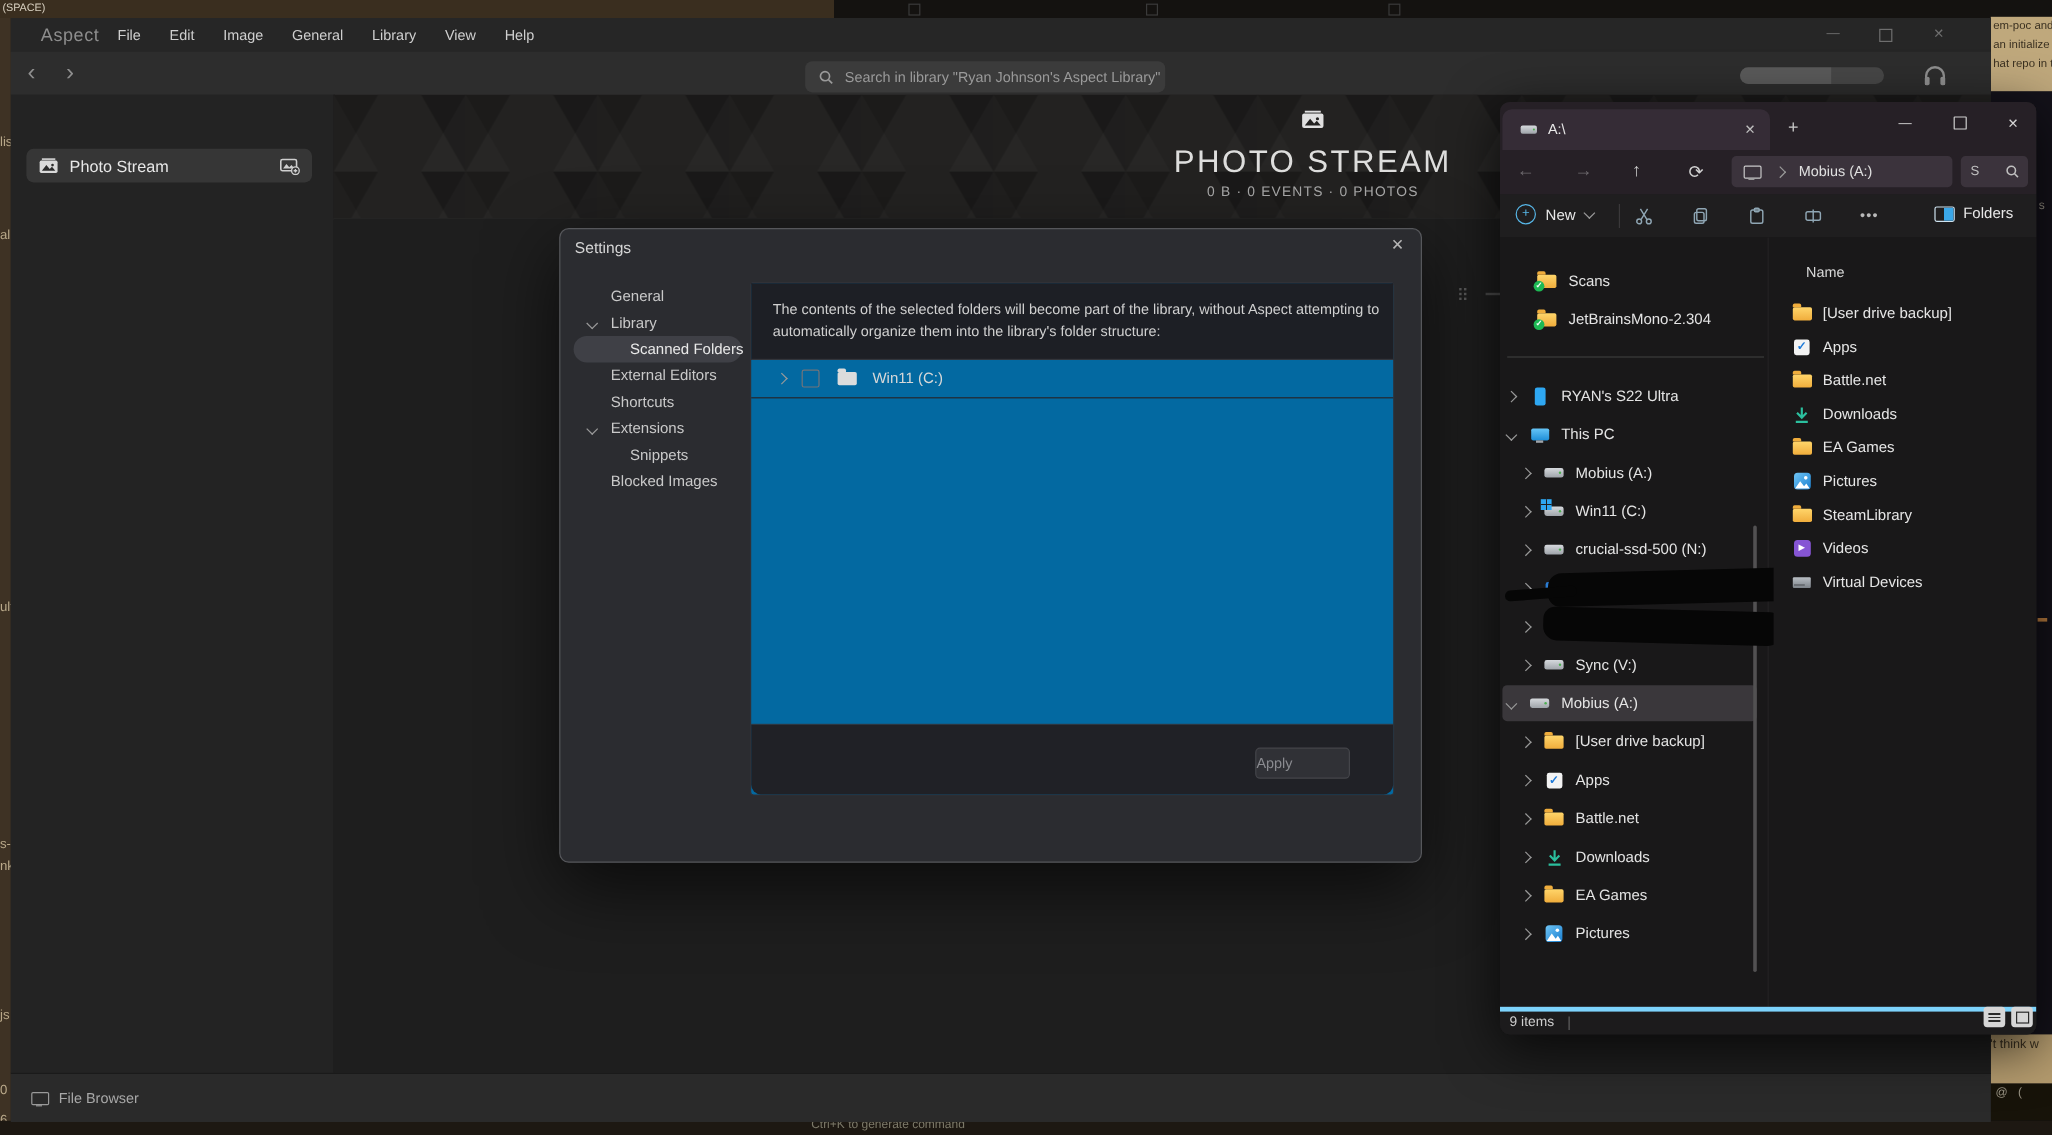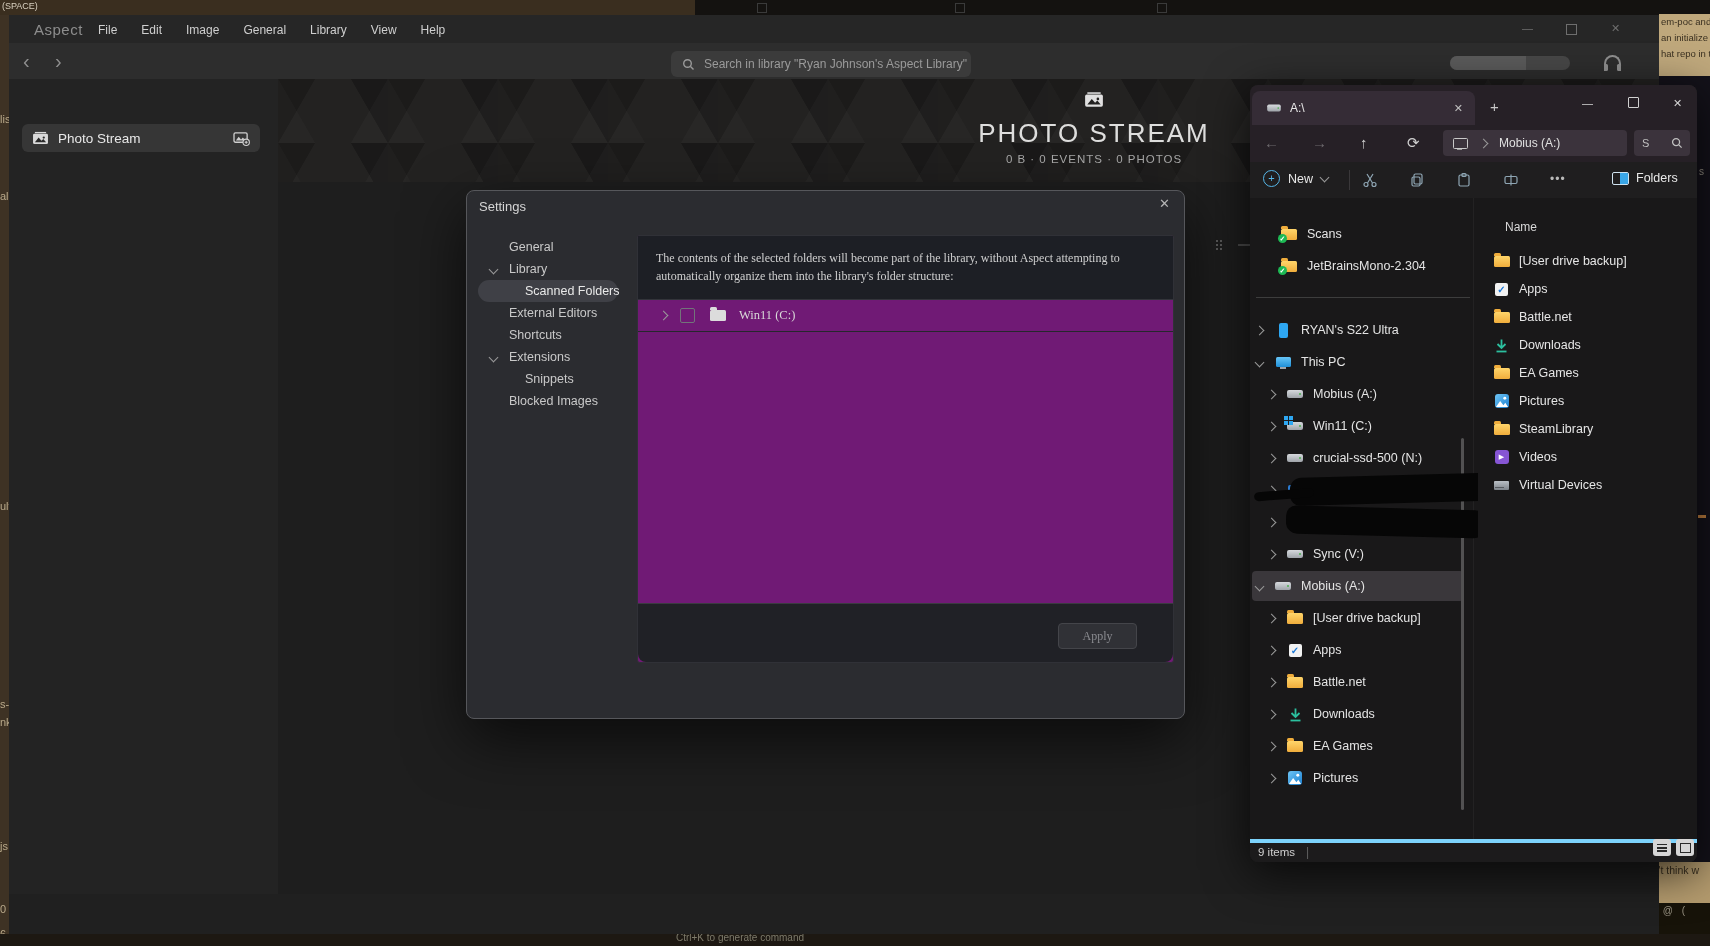--- a/index.html
+++ b/index.html
@@ -65,30 +65,30 @@
   #settings{left:466px;top:190px;width:717px;height:527px;background:#2b2c30;border:1px solid #56575b;border-radius:8px;box-shadow:0 20px 60px rgba(0,0,0,.65);}
   #set-title{position:absolute;left:12px;top:8px;color:#d5d5d5;font-size:13px;}
   #set-close{position:absolute;right:14px;top:5px;color:#b5b5b5;font-size:13px;}
   #snav{position:absolute;left:4px;top:45px;width:155px;}
   .snav-row{position:relative;height:22px;display:flex;align-items:center;color:#c9c9c9;font-size:12.5px;}
   .snav-row .cv{position:absolute;left:19px;}
   .snav-row .lab{position:absolute;}
   .snav-row .lab.l0{left:38px;} .snav-row .lab.l1{left:54px;}
   .snav-row.sel .lab{color:#e9e9e9;z-index:1;}
   .snav-row.sel .pillbg{position:absolute;left:7px;right:8px;top:0;bottom:0;background:#3f4046;border-radius:11px;}
-  #set-panel{position:absolute;left:170px;top:44px;width:535px;height:426px;background:#701a75;border:1px solid #303137;border-radius:3px;font-family:Liberation Serif, serif;}
+  #set-panel{position:absolute;left:158px;top:44px;width:535px;height:426px;background:#0369a1;border:1px solid #303137;border-radius:3px;}
   #set-desc{position:absolute;left:0;top:0;right:0;height:63px;background:#1d1f25;border-bottom:1px solid #33353b;}
   #set-desc div{margin:13px 0 0 18px;width:515px;color:#d0d0d0;font-size:12px;line-height:18px;}
   #set-treerow{position:absolute;left:0;top:63px;right:0;height:32px;border-bottom:1px solid #26272c;display:flex;align-items:center;}
   #set-treerow .cv{margin-left:22px;}
   .cbox{width:13px;height:13px;border:1.4px solid #72747a;border-radius:2px;margin-left:13px;}
   #set-treerow .ic-folder{margin-left:15px;}
   #set-treerow .lab{color:#d8d8d8;font-size:12.5px;margin-left:13px;}
   #set-footer{position:absolute;left:0;right:0;bottom:0;height:58px;background:#202126;border-top:1px solid #3a3b40;border-radius:0 0 8px 8px;}
-  #apply-btn{position:absolute;right:36px;top:19px;width:77px;height:24px;background:#303136;border:1px solid #44454a;border-radius:4px;color:#8a8b90;font-size:12px;text-align:center;line-height:24px;}
+  #apply-btn{position:absolute;right:36px;top:19px;width:77px;height:24px;background:#303136;border:1px solid #44454a;border-radius:4px;color:#8a8b90;font-size:12px;text-align:left;line-height:24px;}
 
   
   .cv{display:inline-block;width:6px;height:6px;border-right:1.4px solid #9a9a9a;border-bottom:1.4px solid #9a9a9a;flex:none;}
   .cv.right{transform:rotate(-45deg);}
   .cv.down{transform:rotate(45deg);}
 
   
   #explorer{left:1250px;top:85px;width:447px;height:777px;background:#1e1d1e;border-radius:8px;box-shadow:0 10px 45px rgba(0,0,0,.75);overflow:hidden;}
   #x-titlebar{position:absolute;left:0;top:0;right:0;height:40px;background:#262026;}
   #x-tab{position:absolute;left:2px;top:6px;width:223px;height:34px;background:#352c36;border-radius:8px 8px 0 0;display:flex;align-items:center;}
@@ -265,20 +265,24 @@
         <div id="banner-title">PHOTO STREAM</div>
         <div id="banner-stats">0 B  ·  0 EVENTS  ·  0 PHOTOS</div>
       </div>
     </div>
 
     <div class="abs" id="a-content">
       <span id="drag-dots"></span>
       <span id="drag-dash"></span>
     </div>
 
+    <div class="abs" id="a-bottombar">
+      <span class="ic-monitor-o" style="margin-left:17px"></span>
+      <span class="lbl">File Browser</span>
+    </div>
   </div>
 
   <div class="abs" id="settings">
     <div id="set-title">Settings</div>
     <div id="set-close">✕</div>
     <div id="snav">
         <div class="snav-row">
 
       <span class="lab l0">General</span>
     </div>

